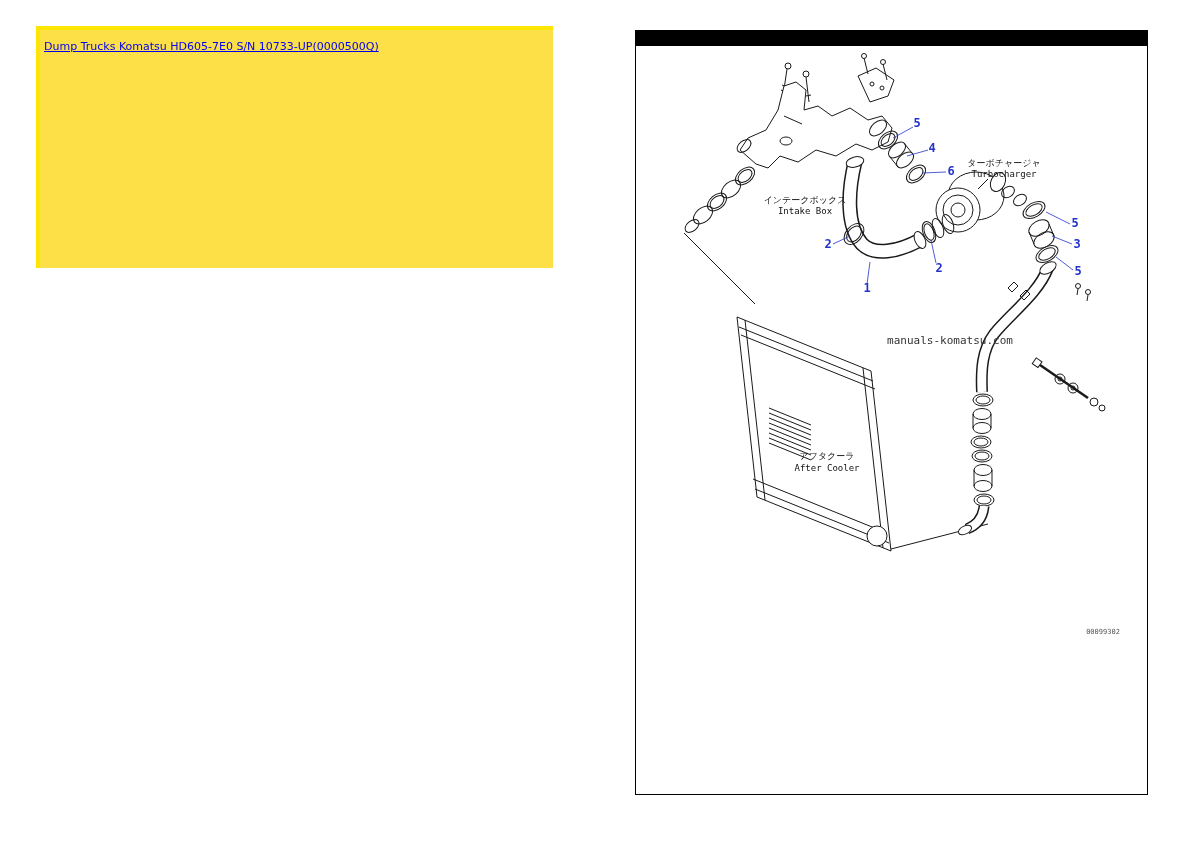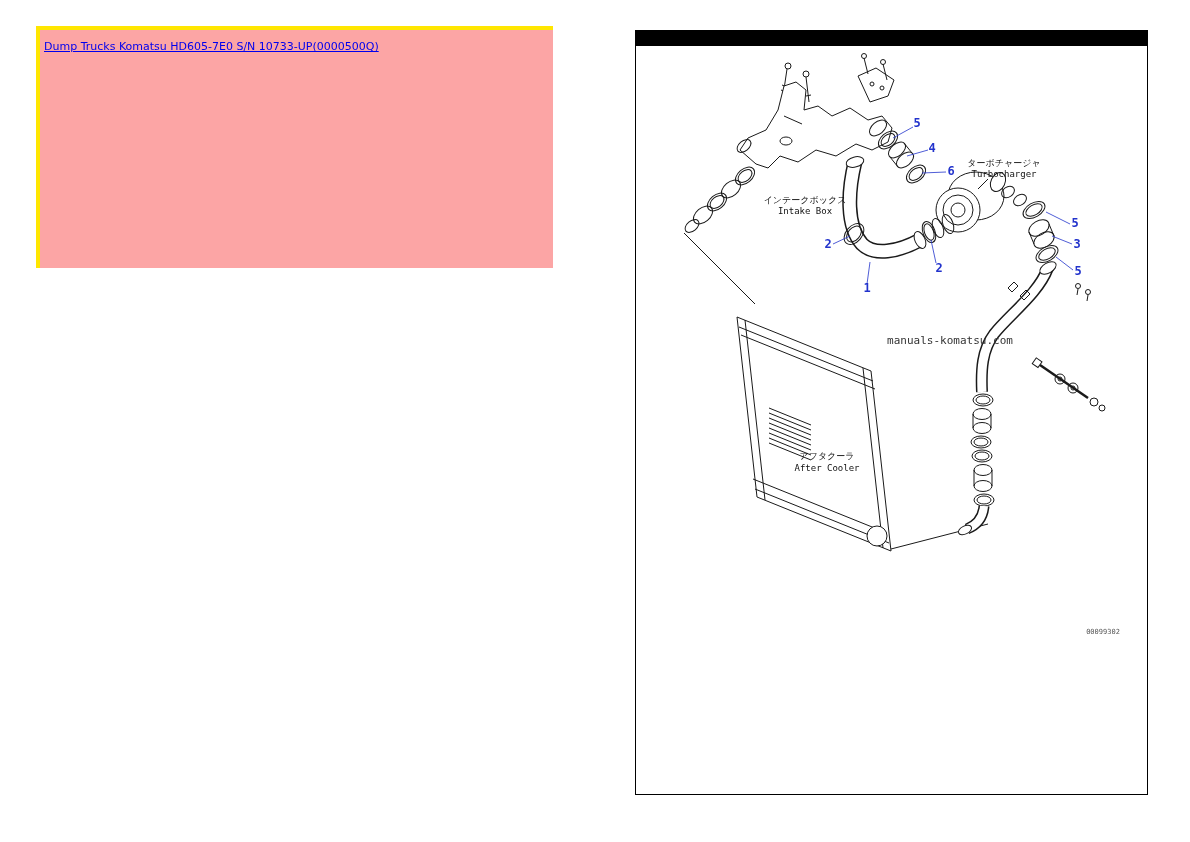--- a/index.html
+++ b/index.html
@@ -4,21 +4,21 @@
 <style>
   html,body { margin:0; padding:0; }
   body {
     width:1190px; height:842px; position:relative;
     background:#ffffff; overflow:hidden;
     font-family:"DejaVu Sans", "Liberation Sans", sans-serif;
   }
   .link-box {
     position:absolute; left:36px; top:26px;
     width:517px; height:242px;
-    background:#fca5a5;
+    background:#fde047;
     border-top:4px solid #ffe600;
     border-left:4px solid #ffe600;
     box-sizing:border-box;
   }
   .part-link {
     display:inline-block;
     margin:10px 0 0 4px;
     color:#0000ee;
     text-decoration:underline;
     font-size:11px;

